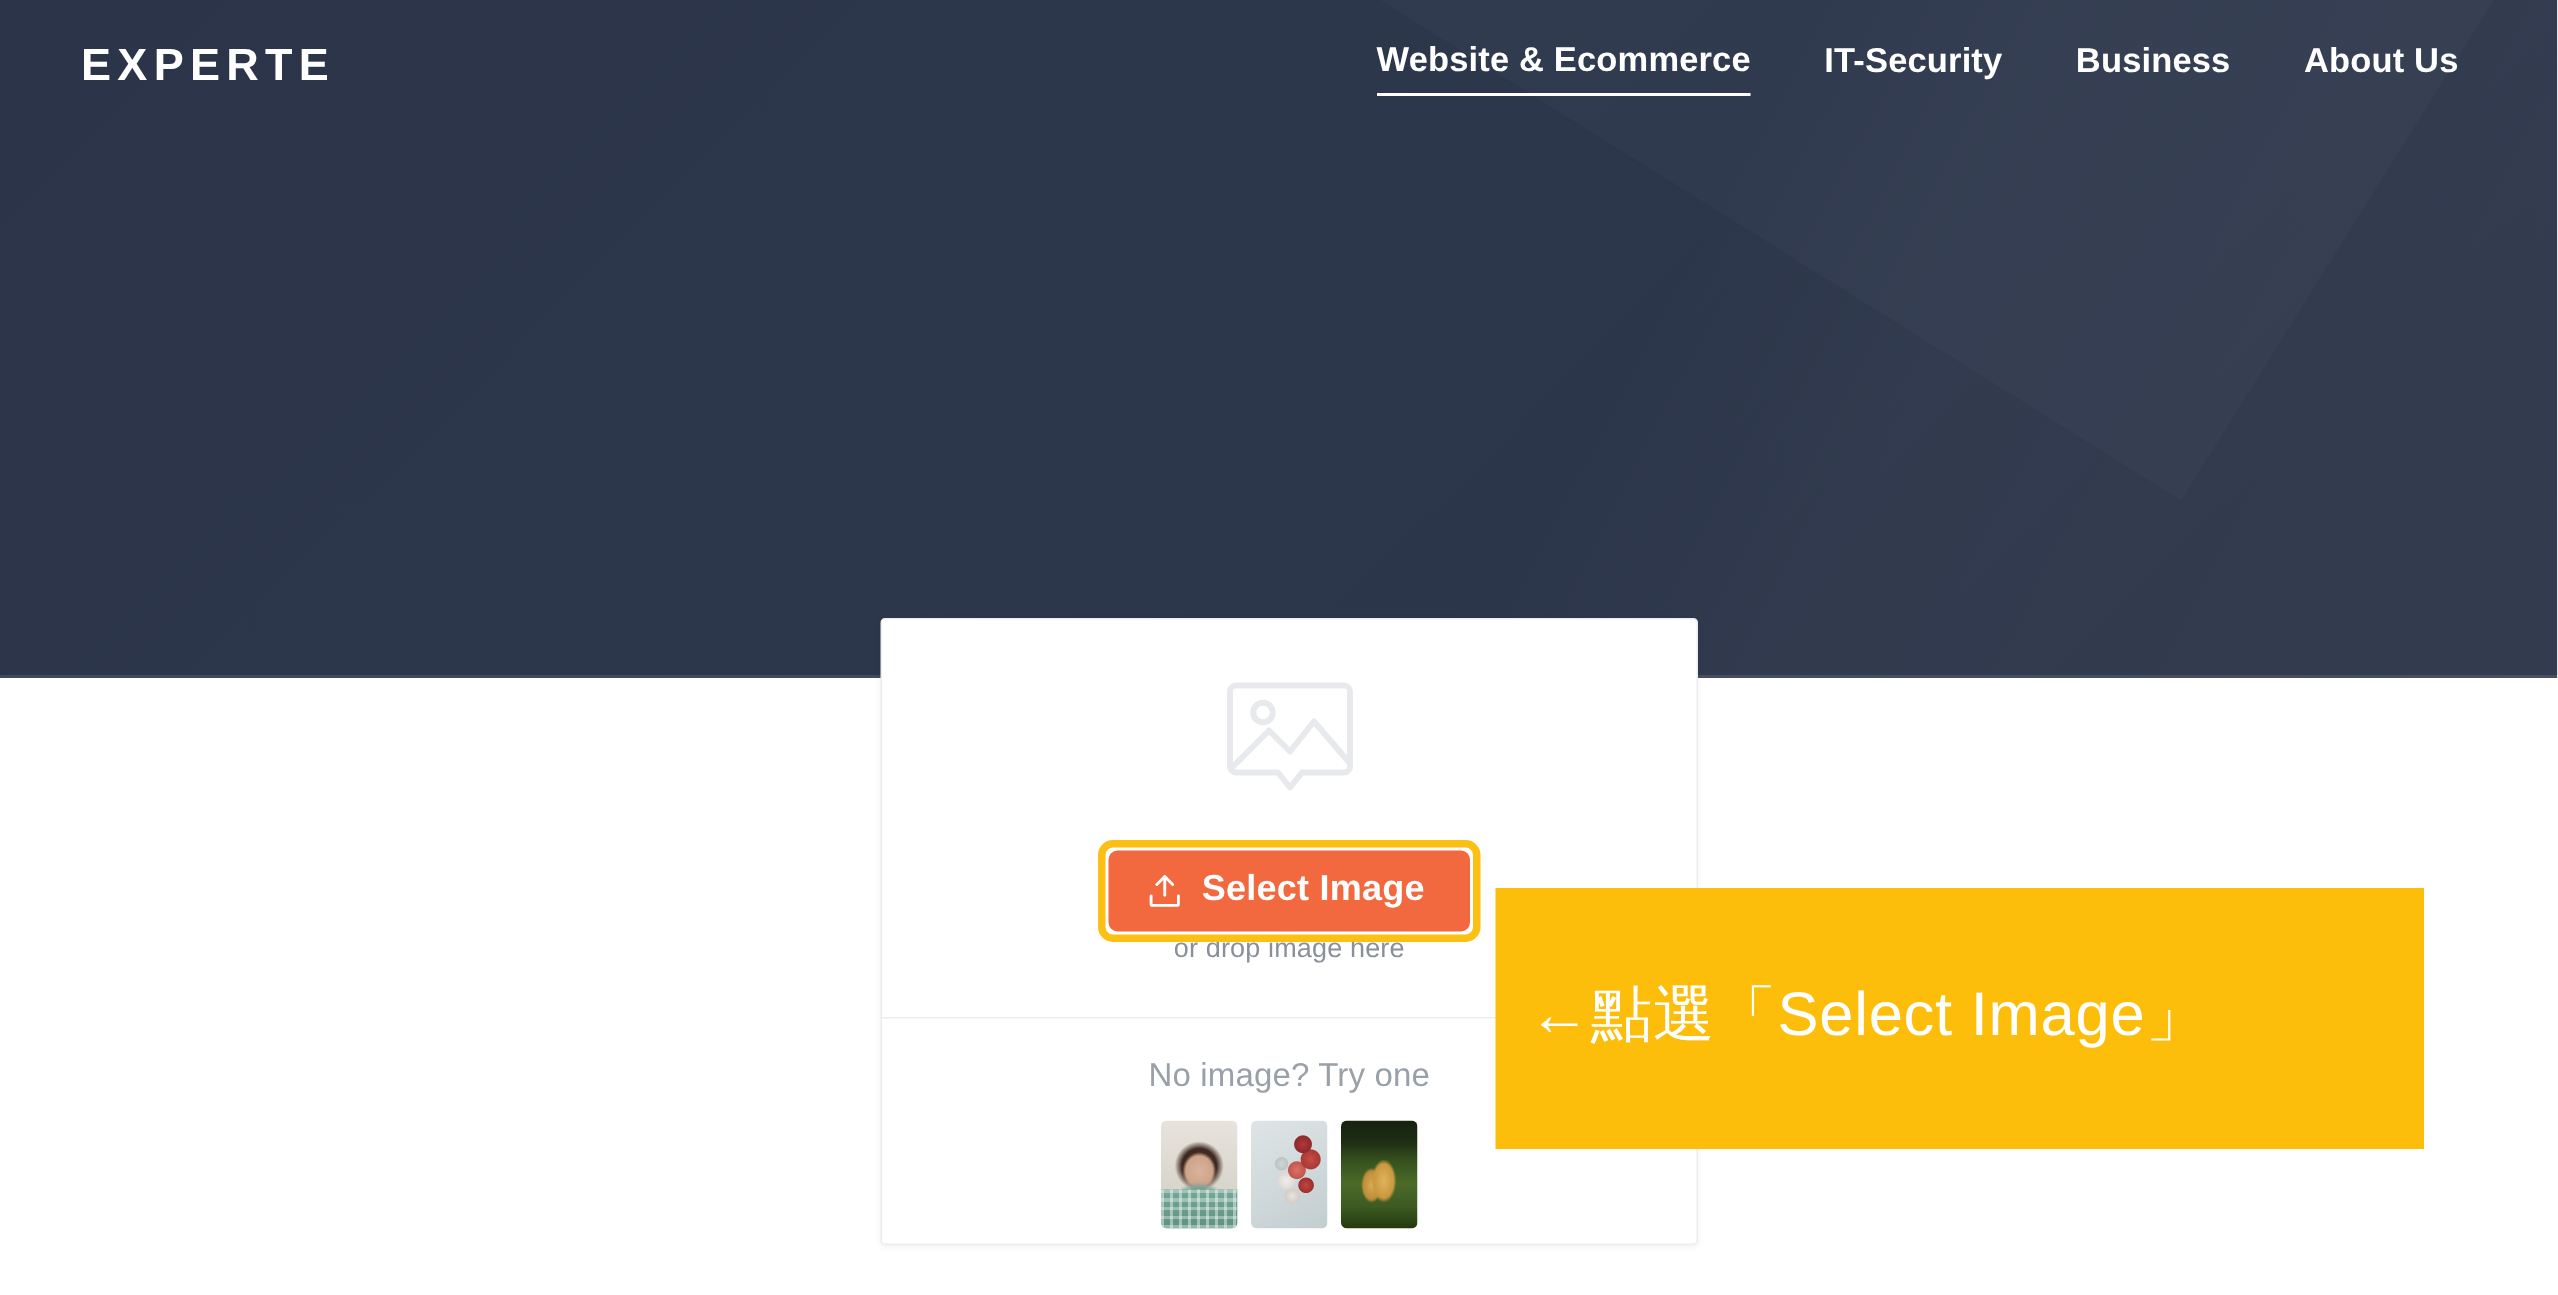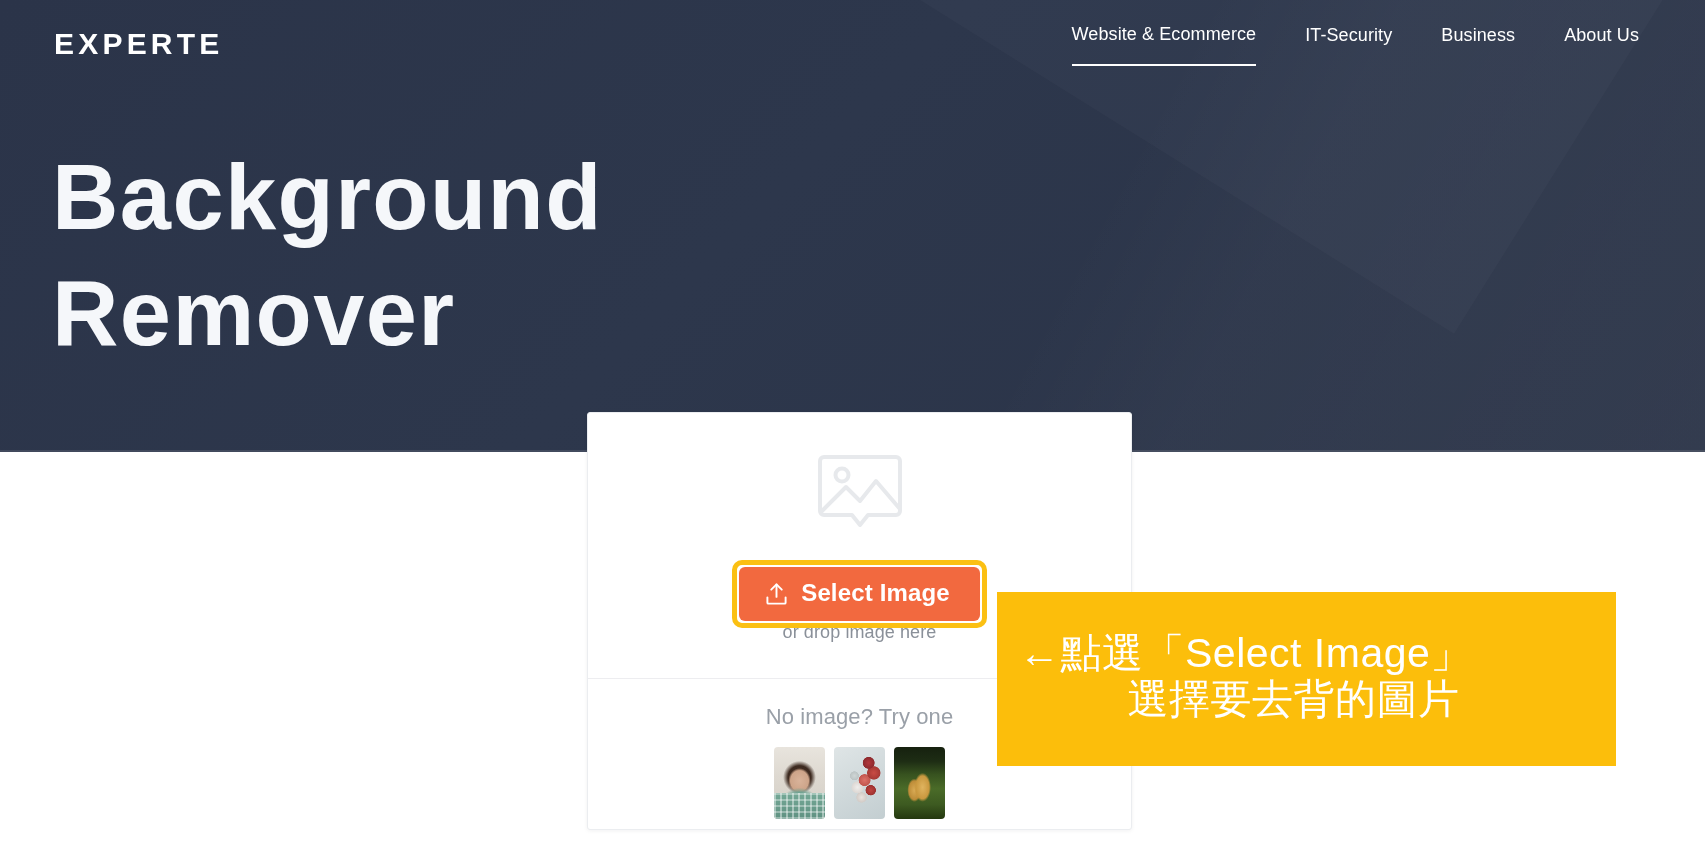--- a/index.html
+++ b/index.html
@@ -84,29 +84,29 @@
   }
 
   .nav {
     display: flex;
     align-items: center;
     gap: 49px;
     padding-right: 16px;
   }
 
   .nav-item {
-    font-size: 18px;
-    font-weight: 400;
+    font-size: 23px;
+    font-weight: 700;
     color: #ffffff;
     white-space: nowrap;
     line-height: 1.35;
     letter-spacing: 0.1px;
     cursor: pointer;
     position: relative;
-    padding-bottom: 17px;
+    padding-bottom: 7px;
   }
 
   .nav-item.active {
     border-bottom: 2.6px solid #ffffff;
   }
 
   
   .hero-title {
     position: absolute;
     left: 52px;
@@ -319,22 +319,20 @@
       <div class="logo">EXPERTE</div>
 
       <nav class="nav">
         <div class="nav-item active">Website &amp; Ecommerce</div>
         <div class="nav-item">IT-Security</div>
         <div class="nav-item">Business</div>
         <div class="nav-item">About Us</div>
       </nav>
     </div>
 
-    <h1 class="hero-title">Background
-Remover</h1>
   </div>
 
   <div class="upload-card">
 
     <div class="dropzone">
 
       <svg class="placeholder-icon" viewBox="0 0 84 78">
         <path d="M6 4 H78 A4 4 0 0 1 82 8 V58 A4 4 0 0 1 78 62 H50 L42 72 L34 62 H6 A4 4 0 0 1 2 58 V8 A4 4 0 0 1 6 4 Z" fill="none" stroke="#e7e9ec" stroke-width="4" stroke-linejoin="round" stroke-linecap="round"></path>
         <circle cx="24" cy="22" r="6.5" fill="none" stroke="#e7e9ec" stroke-width="4"></circle>
         <path d="M4 58 L28 34 L42 48 L58 28 L82 56" fill="none" stroke="#e7e9ec" stroke-width="4" stroke-linejoin="round" stroke-linecap="round"></path>
@@ -364,16 +362,15 @@
         <div class="thumb thumb-portrait"></div>
         <div class="thumb thumb-balloons"></div>
         <div class="thumb thumb-dog"></div>
       </div>
     </div>
 
   </div>
 
   <div class="annotation">
     <div class="anno-line anno-line-1">←點選「Select Image」</div>
-    <div class="anno-line anno-line-2">選擇要去背的圖片</div>
   </div>
 
 </div>
 
 </body></html>

